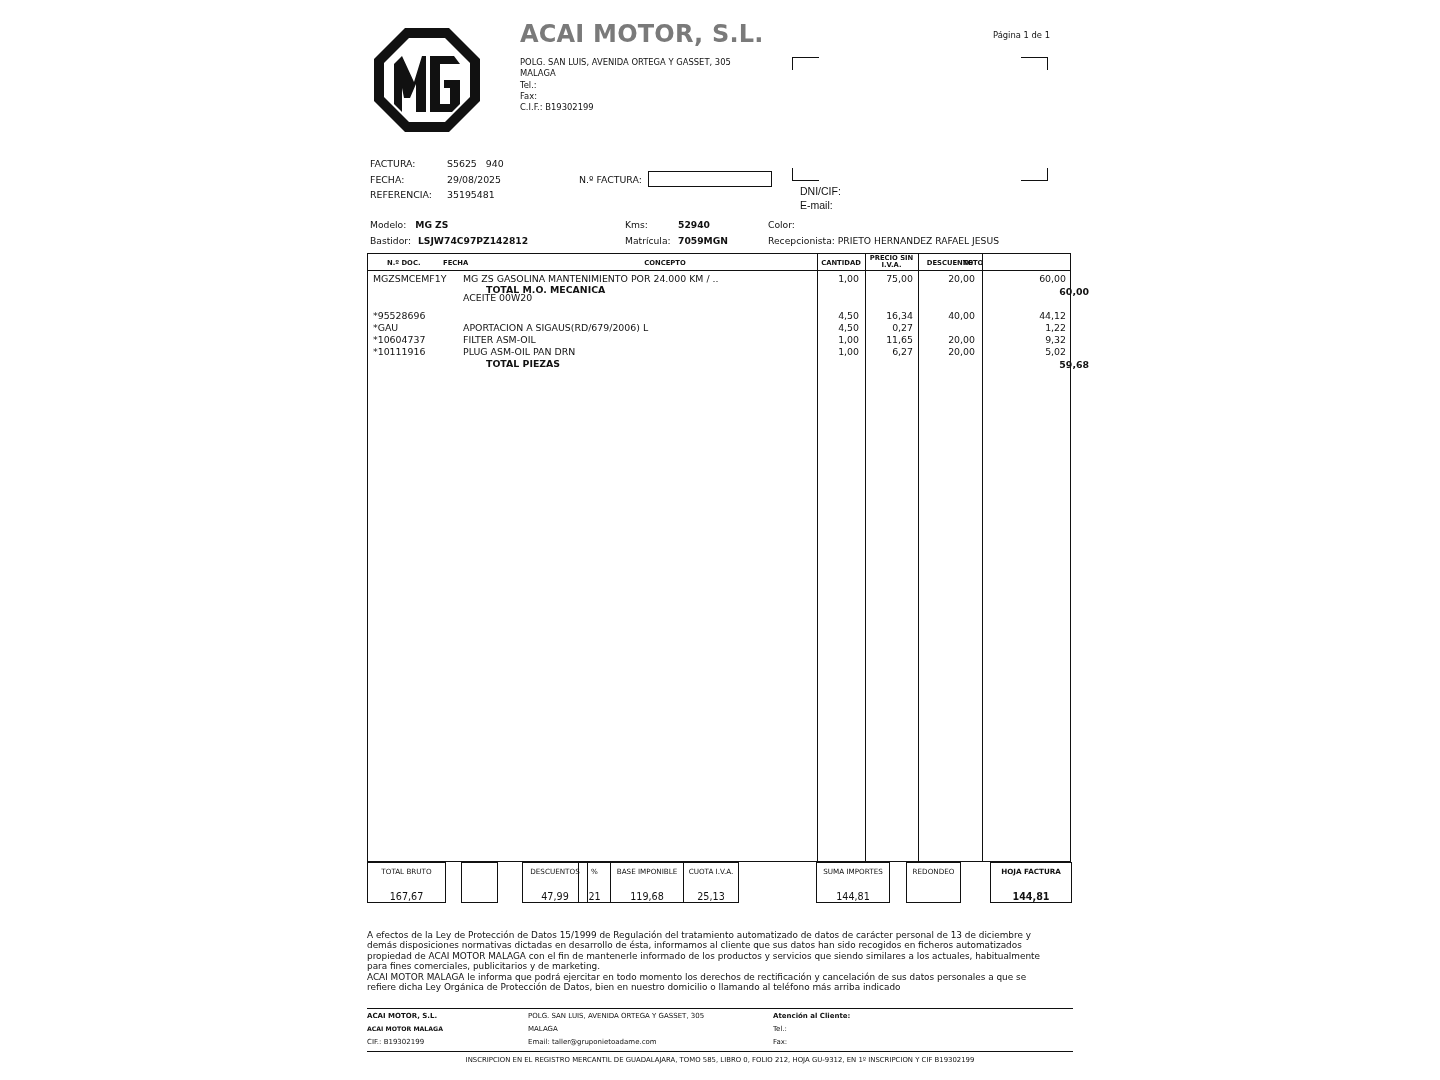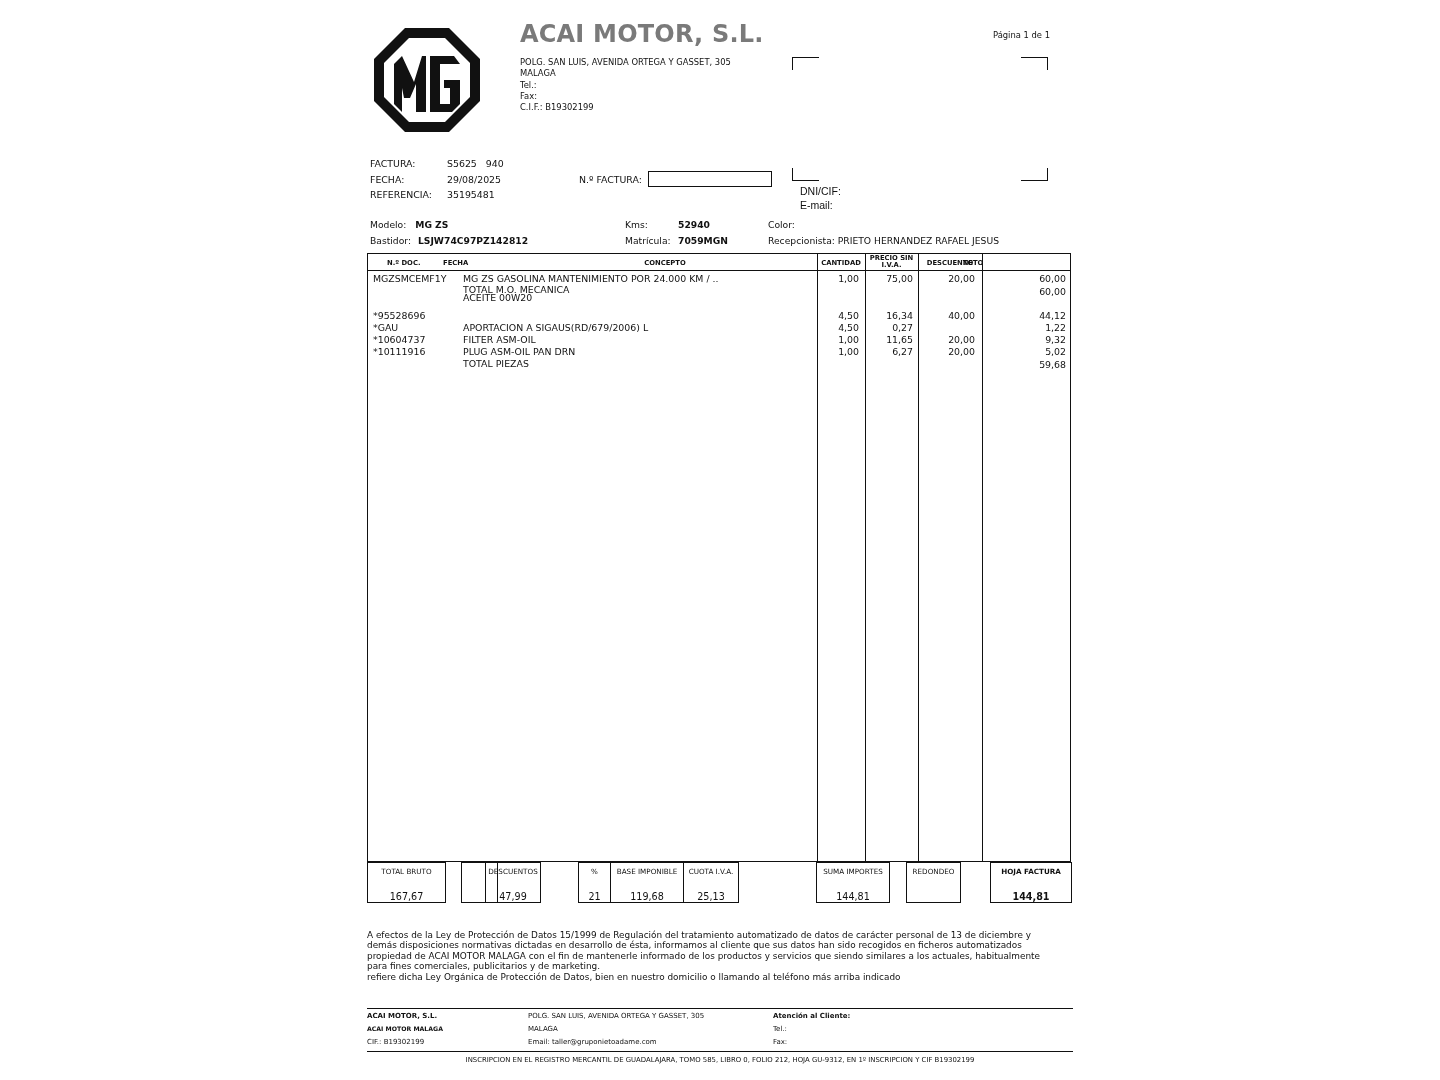--- a/index.html
+++ b/index.html
@@ -21,21 +21,21 @@
   .nfact { left:579px; top:171px; font-size:9.4px; display:flex; align-items:center; }
   .nfact-box { margin-left:6px; width:122px; height:14px; border:1.4px solid #111; }
   .veh { font-size:9.2px; white-space:nowrap; }
   .veh b { font-weight:bold; }
   .table-box { left:367px; top:253px; width:704px; height:609px; border:1.4px solid #111; box-sizing:border-box; }
   .vline { position:absolute; top:253px; width:0; border-left:1.2px solid #111; height:609px; }
   .hdr-line { left:367px; top:270px; width:704px; height:0; border-top:1.2px solid #111; }
   .th { position:absolute; top:258px; font-size:6.8px; font-weight:bold; text-align:center; line-height:7px; }
   .cell { position:absolute; font-size:9.4px; white-space:nowrap; line-height:12px; }
   .num { text-align:right; }
-  .bold { font-weight:normal; }
+  .bold { font-weight:bold;margin-left:23px; }
   .sumbox { position:absolute; top:862px; height:41px; border:1.2px solid #111; box-sizing:border-box; }
   .sumbox .lbl { position:absolute; top:4px; left:0; right:0; text-align:center; font-size:7.2px; }
   .sumbox .val { position:absolute; top:28px; left:0; right:0; text-align:center; font-size:9.6px; }
   .legal { left:367px; top:930px; width:706px; font-size:8.9px; line-height:10.4px; }
   .rule { left:367px; height:0; width:706px; border-top:1.4px solid #111; }
   .foot { font-size:7px; white-space:nowrap; }
   .reg { left:367px; top:1056px; width:706px; text-align:center; font-size:6.9px; }
 </style>
 </head>
 <body>
@@ -163,21 +163,21 @@
 <div class="cell num" style="left:982px;width:84px;top:346px">5,02</div>
 
 <div class="cell bold" style="left:463px;top:358px">TOTAL PIEZAS</div>
 <div class="cell num bold" style="left:982px;width:84px;top:359px">59,68</div>
 
 <div class="sumbox" style="left:367px;width:79px">
   <div class="lbl">TOTAL BRUTO</div>
   <div class="val">167,67</div>
 </div>
 <div class="sumbox" style="left:461px;width:37px"></div>
-<div class="sumbox" style="left:485px;width:56px">
+<div class="sumbox" style="left:522px;width:66px">
   <div class="lbl">DESCUENTOS</div>
   <div class="val">47,99</div>
 </div>
 <div class="sumbox" style="left:578px;width:33px">
   <div class="lbl">%</div>
   <div class="val">21</div>
 </div>
 <div class="sumbox" style="left:610px;width:74px">
   <div class="lbl">BASE IMPONIBLE</div>
   <div class="val">119,68</div>
@@ -197,20 +197,21 @@
 <div class="sumbox" style="left:990px;width:82px">
   <div class="lbl" style="font-weight:bold">HOJA FACTURA</div>
   <div class="val" style="font-weight:bold">144,81</div>
 </div>
 
 <div class="abs legal">
   <div>A efectos de la Ley de Protección de Datos 15/1999 de Regulación del tratamiento automatizado de datos de carácter personal de 13 de diciembre y</div>
   <div>demás disposiciones normativas dictadas en desarrollo de ésta, informamos al cliente que sus datos han sido recogidos en ficheros automatizados</div>
   <div>propiedad de ACAI MOTOR MALAGA con el fin de mantenerle informado de los productos y servicios que siendo similares a los actuales, habitualmente</div>
   <div>para fines comerciales, publicitarios y de marketing.</div>
+  <div>ACAI MOTOR MALAGA le informa que podrá ejercitar en todo momento los derechos de rectificación y cancelación de sus datos personales a que se</div>
   <div>refiere dicha Ley Orgánica de Protección de Datos, bien en nuestro domicilio o llamando al teléfono más arriba indicado</div>
 </div>
 
 <div class="abs rule" style="top:1008px"></div>
 <div class="abs foot" style="left:367px;top:1012px;font-weight:bold">ACAI MOTOR, S.L.</div>
 <div class="abs foot" style="left:367px;top:1025px;font-weight:bold;font-size:6.2px">ACAI MOTOR MALAGA</div>
 <div class="abs foot" style="left:367px;top:1038px">CIF.: B19302199</div>
 <div class="abs foot" style="left:528px;top:1012px">POLG. SAN LUIS, AVENIDA ORTEGA Y GASSET, 305</div>
 <div class="abs foot" style="left:528px;top:1025px">MALAGA</div>
 <div class="abs foot" style="left:528px;top:1038px">Email:  taller@gruponietoadame.com</div>

